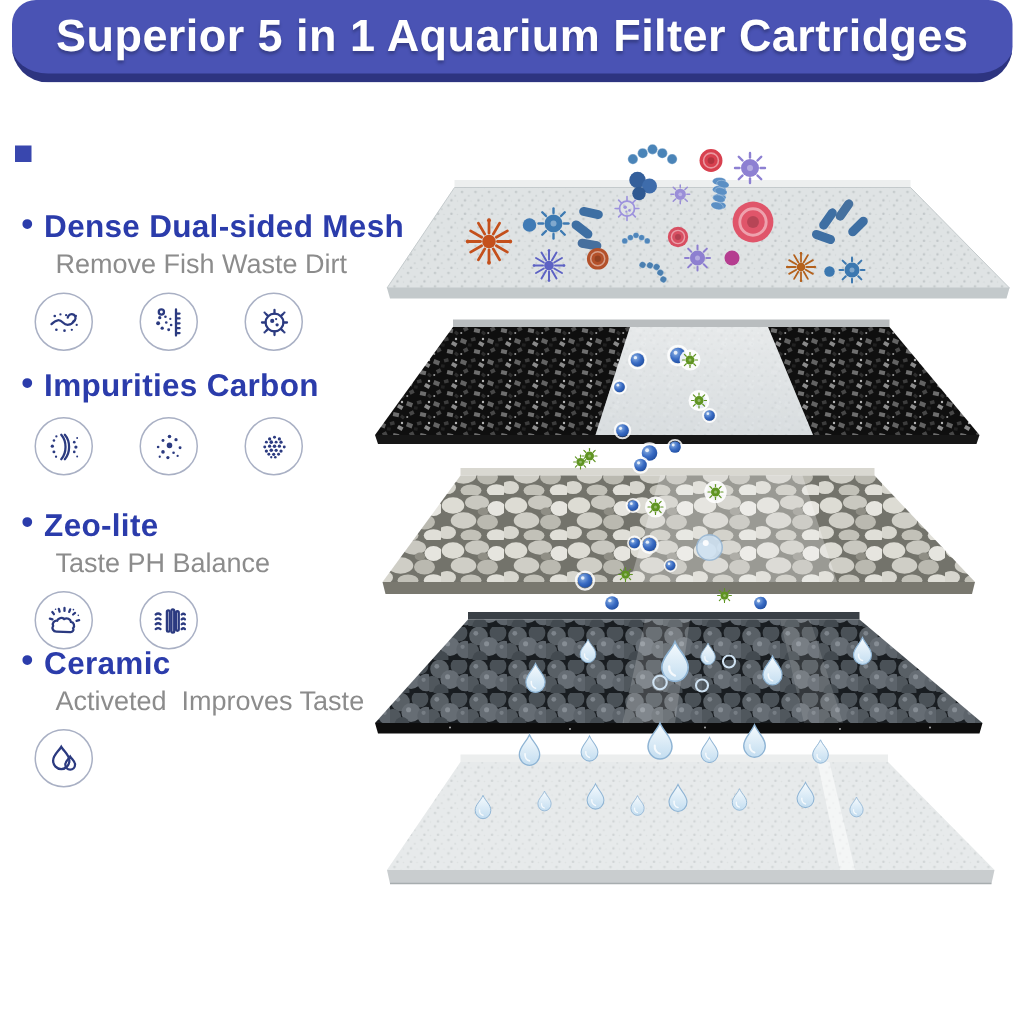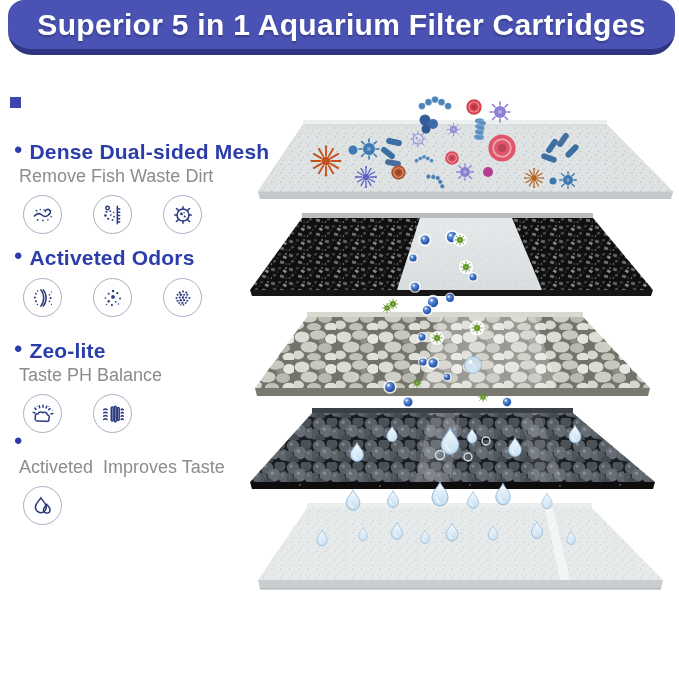--- a/index.html
+++ b/index.html
@@ -14,21 +14,21 @@
              text-shadow:0 2px 2px rgba(20,25,60,.35);white-space:nowrap;}
 
   .sq{position:absolute;left:10px;top:97px;width:11px;height:11px;background:#3947ae;}
 
   
   .feature{position:absolute;left:14px;width:250px;}
   #f1{top:140px}#f2{top:246px}#f3{top:339px}#f4{top:431px}
   .head{display:flex;align-items:center;gap:7px;}
   .bullet{color:#2b3cab;font-size:24px;line-height:1;position:relative;top:-2px;}
   .feature h2{margin:0;font-size:21px;font-weight:700;color:#2b3cab;letter-spacing:.2px;white-space:nowrap;}
-  .sub{margin:2px 0 0 5px;font-size:18px;color:#8c8c8c;white-space:pre-wrap;}
+  .sub{margin:2px 0 0 23px;font-size:18px;color:#8c8c8c;white-space:pre-wrap;}
   .badges{display:flex;gap:31px;margin:8px 0 0 9px;}
   .badge{width:37px;height:37px;border:1.2px solid #a9b0c4;border-radius:50%;
          display:flex;align-items:center;justify-content:center;background:#fff;flex:0 0 auto;}
   .badge svg{width:26px;height:26px;stroke:#2b3a80;fill:none;stroke-width:1.4;stroke-linecap:round;}
   .badge svg .dot{fill:#2b3a80;stroke:none;}
 
   .layers-svg{position:absolute;left:240px;top:80px;width:439px;height:540px;}
 </style>
 </head>
 <body>
@@ -88,21 +88,21 @@
             <circle class="dot" cx="13.6" cy="13.4" r="1"></circle>
           <circle class="dot" cx="13" cy="9.9" r="0.7"></circle>
         </svg>
       </div>
     </div>
   </section>
 
   <section class="feature" id="f2">
     <div class="head">
       <span class="bullet">•</span>
-      <h2>Activeted Odors</h2>
+      <h2>Impurities Carbon</h2>
     </div>
     <div class="badges">
       <div class="badge">
         <svg viewBox="0 0 24 24">
           <path d="M10,4.5 C13.5,8.5 13.5,15.5 10,19.5"></path>
           <path d="M12.2,4.5 C15.7,8.5 15.7,15.5 12.2,19.5"></path>
           <circle class="dot" cx="5.5" cy="8" r="0.8"></circle>
             <circle class="dot" cx="4.5" cy="11.5" r="1"></circle>
           <circle class="dot" cx="5.5" cy="15" r="0.9"></circle>
             <circle class="dot" cx="6.8" cy="18" r="0.7"></circle>
@@ -183,20 +183,21 @@
           <path d="M3.5,8 q1.5,-1.2 3,0 M3.5,11 q1.5,-1.2 3,0 M3.5,14 q1.5,-1.2 3,0 M3.5,17 q1.5,-1.2 3,0"></path>
           <path d="M19.5,8 q1,-1 2,0 M19.5,11 q1,-1 2,0 M19.5,14 q1,-1 2,0 M19.5,17 q1,-1 2,0"></path>
         </svg>
       </div>
     </div>
   </section>
 
   <section class="feature" id="f4">
     <div class="head">
       <span class="bullet">•</span>
+      <h2>Ceramic</h2>
     </div>
     <p class="sub">Activeted  Improves Taste</p>
     <div class="badges">
       <div class="badge">
         <svg viewBox="0 0 24 24">
           <path d="M10,4.5 C11.8,7.5 15,9.5 15,13 A5,5.2 0 1,1 5,13 C5,9.5 8.2,7.5 10,4.5 Z"></path>
           <path d="M15.5,10.5 C16.6,12.2 18.5,13.4 18.5,15.4 A3,3.1 0 1,1 12.5,15.4 C12.5,13.4 14.4,12.2 15.5,10.5 Z"></path>
         </svg>
       </div>
     </div>

